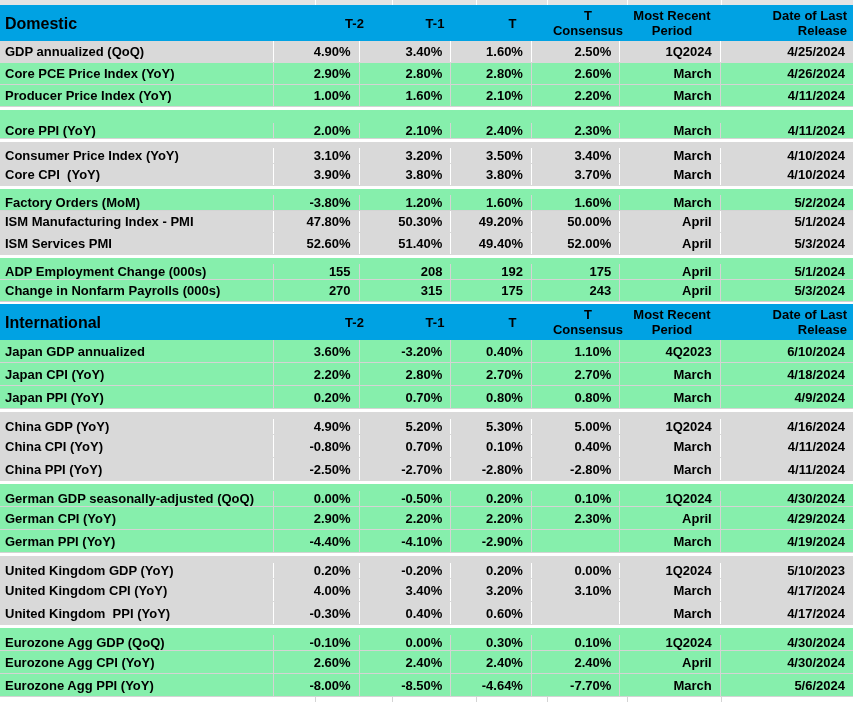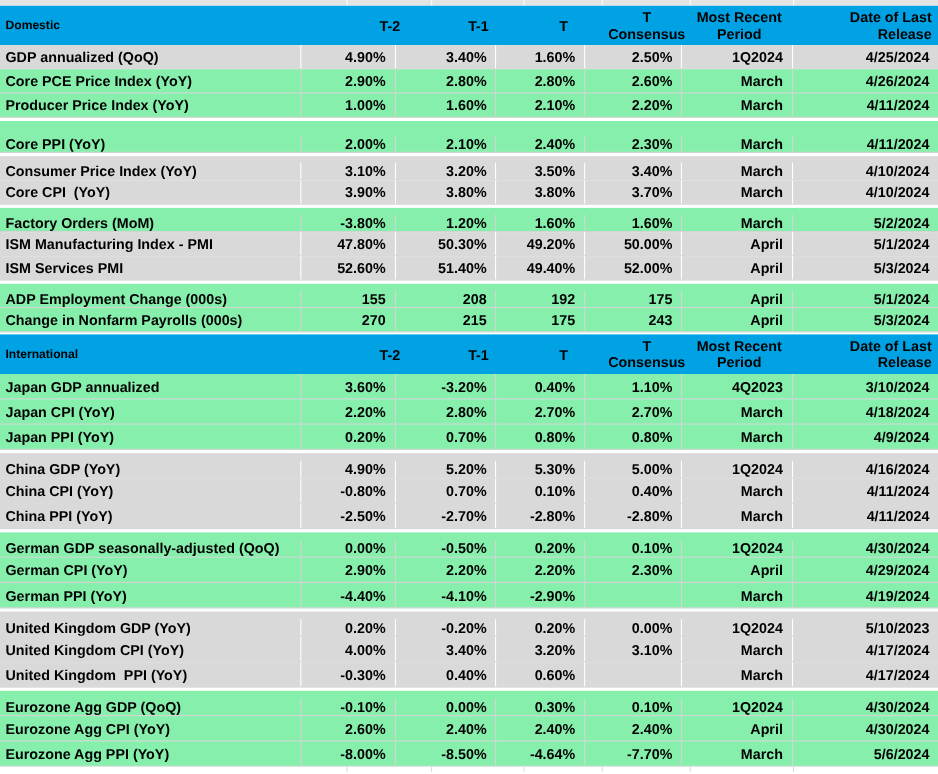--- a/index.html
+++ b/index.html
@@ -31,21 +31,21 @@
   .strip.top > div{background:#e4e4e4;}
   .strip.bottom > div{background:#ffffff;border-right:1px solid var(--grid);}
   .strip > div:last-child{border-right:none;}
   
   .header-row{
     height:36px;background:var(--blue);
     font-weight:700;font-size:13px;line-height:15px;
   }
   .header-row .htitle{
     display:flex;align-items:center;padding-left:5px;
-    font-size:11px;
+    font-size:16px;
   }
   .header-row .hcol{
     display:flex;flex-direction:column;justify-content:center;
     text-align:center;
   }
   .header-row .hcol.ra{text-align:right;padding-right:6px;}
   .header-row.gap{margin-top:2px;}
   
   .data-row{
     height:22px;align-items:stretch;
@@ -194,21 +194,21 @@
           <div class="c1 val">155</div>
           <div class="c2 val">208</div>
           <div class="c3 val">192</div>
           <div class="c4 val">175</div>
           <div class="c5 val">April</div>
           <div class="c6 val">5/1/2024</div>
         </div>
         <div class="row data-row white">
           <div class="c0 lab">Change in Nonfarm Payrolls (000s)</div>
           <div class="c1 val">270</div>
-          <div class="c2 val">215</div>
+          <div class="c2 val">315</div>
           <div class="c3 val">175</div>
           <div class="c4 val">243</div>
           <div class="c5 val">April</div>
           <div class="c6 val">5/3/2024</div>
         </div>
       </div>
       <div class="section intl">
         <div class="row header-row gap">
           <div class="c0 htitle">International</div>
           <div class="c1 hcol">
@@ -233,21 +233,21 @@
             <div>Release</div>
           </div>
         </div>
         <div class="row data-row white">
           <div class="c0 lab">Japan GDP annualized</div>
           <div class="c1 val">3.60%</div>
           <div class="c2 val">-3.20%</div>
           <div class="c3 val">0.40%</div>
           <div class="c4 val">1.10%</div>
           <div class="c5 val">4Q2023</div>
-          <div class="c6 val">3/10/2024</div>
+          <div class="c6 val">6/10/2024</div>
         </div>
         <div class="row data-row white">
           <div class="c0 lab">Japan CPI (YoY)</div>
           <div class="c1 val">2.20%</div>
           <div class="c2 val">2.80%</div>
           <div class="c3 val">2.70%</div>
           <div class="c4 val">2.70%</div>
           <div class="c5 val">March</div>
           <div class="c6 val">4/18/2024</div>
         </div>

